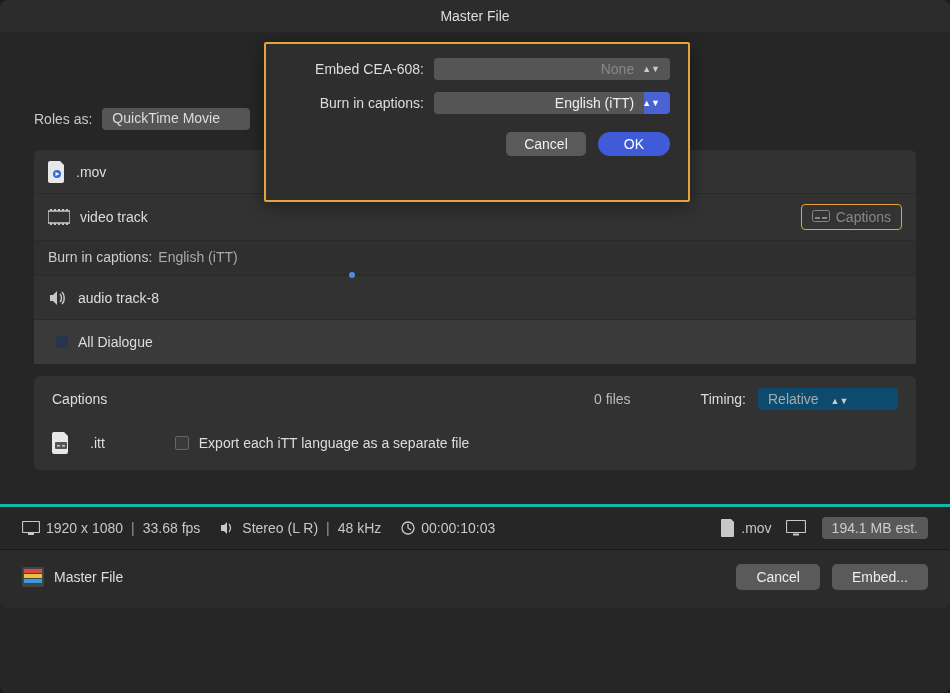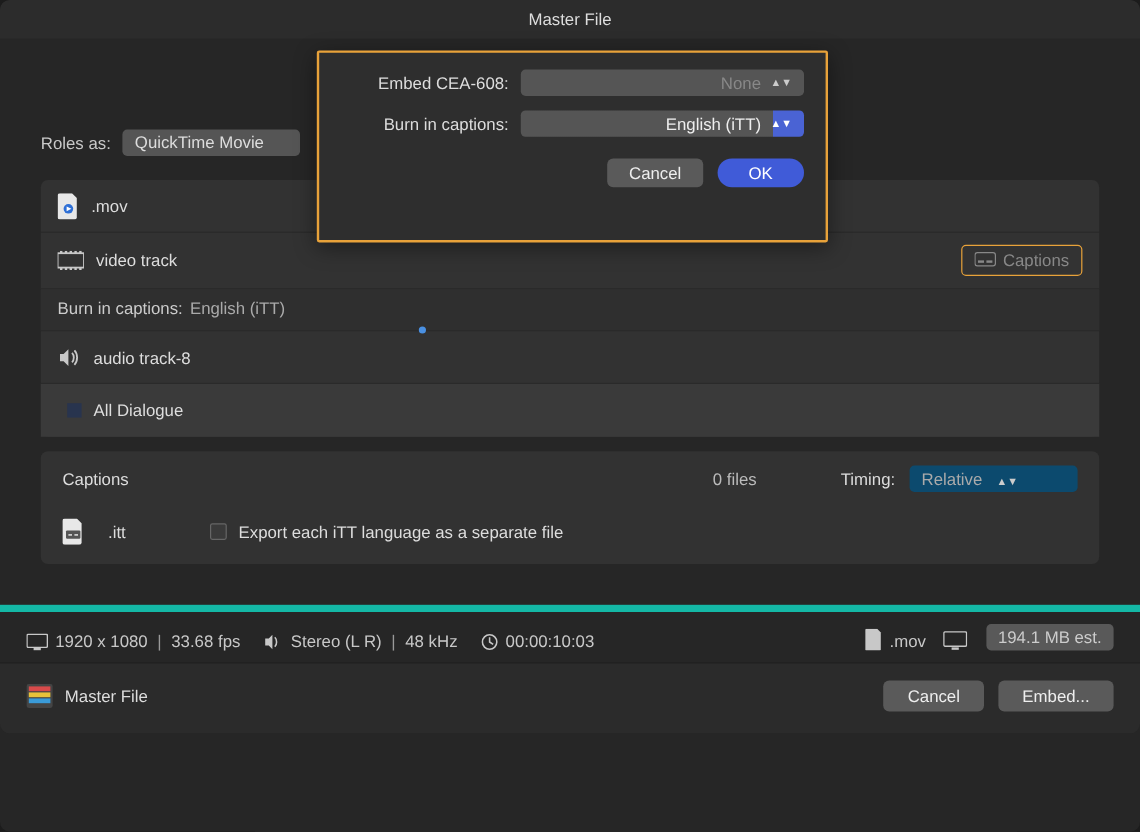--- a/index.html
+++ b/index.html
@@ -30,21 +30,21 @@
 
   .captions-block { background: #323232; border-radius: 6px; margin-top: 12px; }
   .captions-head { display: flex; align-items: center; padding: 12px 18px; }
   .captions-head .files { margin-left: auto; margin-right: 70px; color: #bbb; }
   .timing { display: flex; align-items: center; gap: 12px; }
   .timing-select { background: #0c4a6e; color: #aaa; border-radius: 4px; padding: 3px 24px 9px 10px; height: 22px; position: relative; min-width: 140px; }
   .cap-file-row { display: flex; align-items: center; padding: 10px 18px 16px 18px; gap: 10px; }
 
   .checkbox { width: 14px; height: 14px; border: 1px solid #666; border-radius: 2px; background: #3a3a3a; display: inline-block; }
 
-  .status-bar { display: flex; align-items: flex-end; padding: 10px 22px; color: #c8c8c8; font-size: 14px; gap: 6px; border-top: 6px solid #14b8a6; margin-top: 26px; }
+  .status-bar { display: flex; align-items: center; padding: 10px 22px; color: #c8c8c8; font-size: 14px; gap: 6px; border-top: 3px solid #14b8a6; margin-top: 26px; }
   .status-bar .pipe { color: #999; margin: 0 2px; }
   .size-badge { background: #595959; border-radius: 4px; padding: 3px 10px; color: #ccc; margin-left: 10px; }
 
   .footer { display: flex; align-items: center; padding: 14px 22px 18px 22px; border-top: 1px solid #1a1a1a; background: #2b2b2b; border-bottom-left-radius: 8px; border-bottom-right-radius: 8px; }
   .footer-icon { width: 22px; height: 22px; margin-right: 10px; }
   .footer-btns { margin-left: auto; display: flex; gap: 12px; }
   .btn { background: #5a5a5a; color: #eee; border-radius: 5px; padding: 5px 20px; border: none; cursor: pointer; font-size: 14px; }
 
   .popover { position: absolute; top: 42px; left: 264px; width: 426px; height: 160px; background: #2e2e2e; border: 2px solid #e8a23a; border-radius: 2px; padding: 14px 18px 14px 18px; z-index: 10; box-shadow: 0 4px 18px rgba(0,0,0,.4); }
   .pop-row { display: flex; align-items: center; margin-bottom: 12px; }

